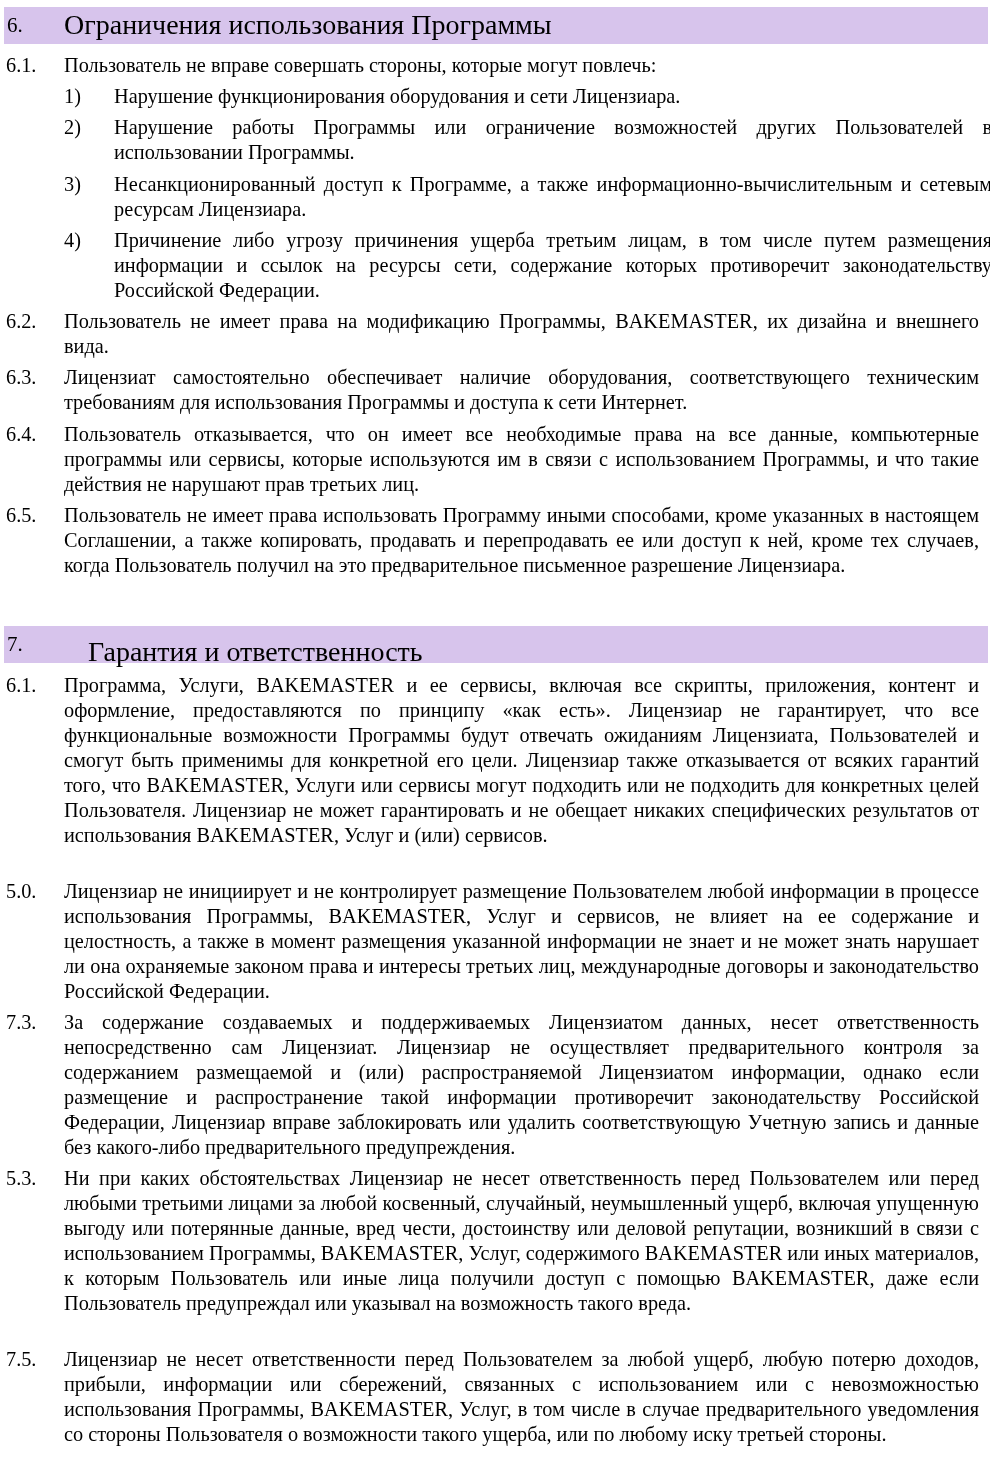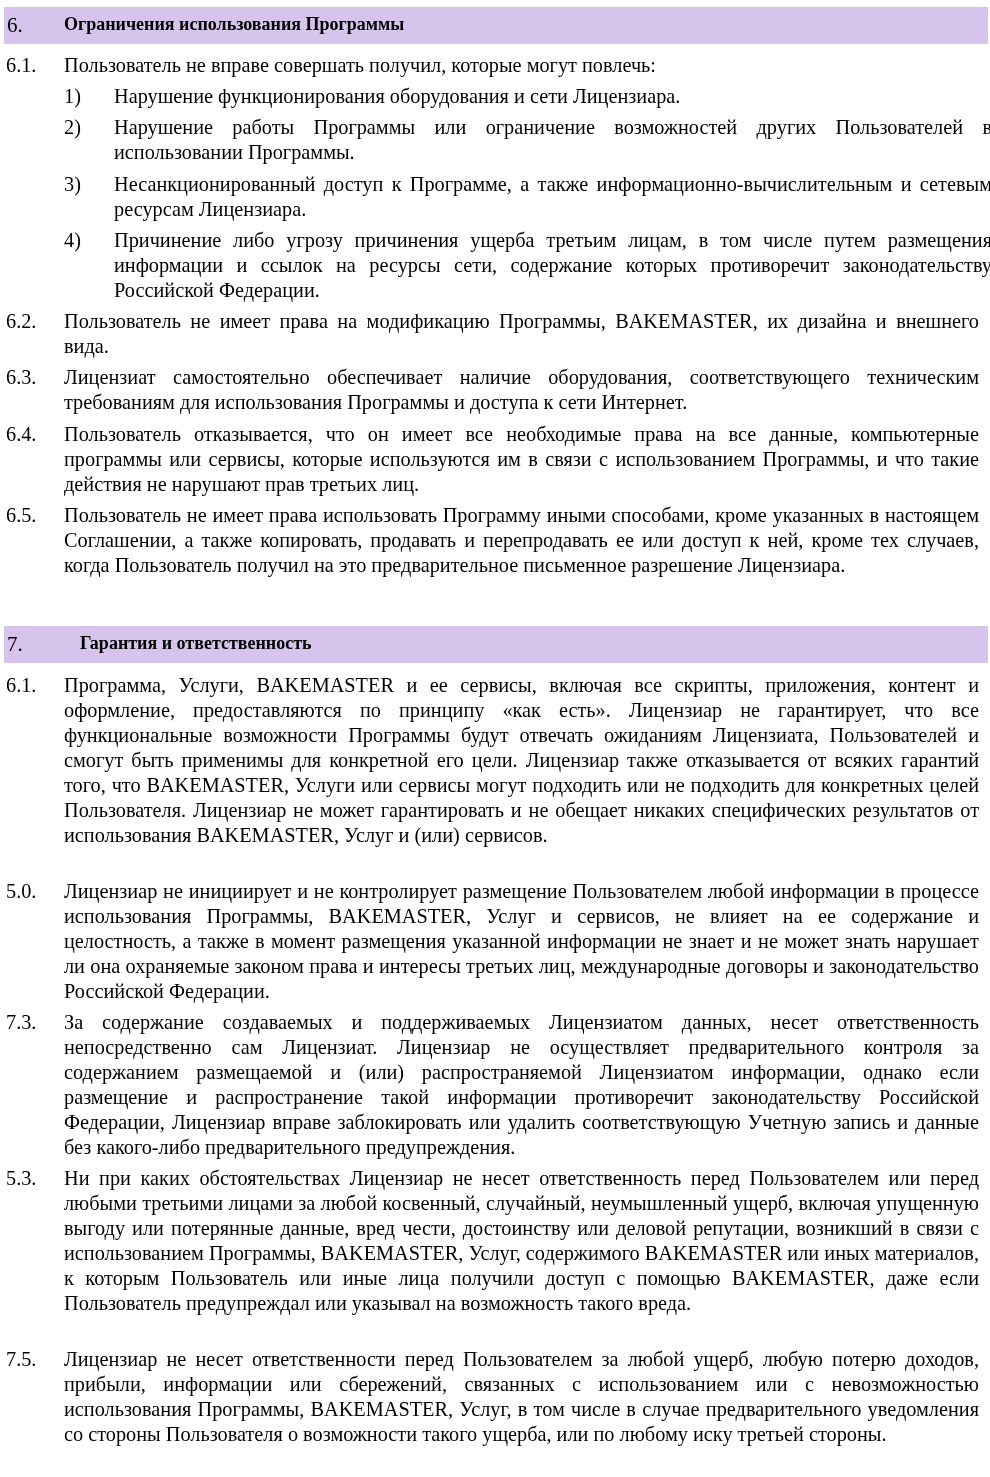--- a/index.html
+++ b/index.html
@@ -30,22 +30,22 @@
     .section-header .sec-num {
       position: absolute;
       left: 3px;
       top: 6px;
       font-size: 21px;
       font-weight: normal;
     }
     .section-header .sec-title {
       position: absolute;
       top: 5px;
-      font-size: 18px;
-      font-weight: bold;
+      font-size: 28px;
+      font-weight: normal;
     }
     .clause {
       position: absolute;
       left: 0;
       width: 990px;
     }
     .clause .num {
       position: absolute;
       left: 6px;
       top: 0;
@@ -81,21 +81,21 @@
 
 <div class="page">
 
   <div class="section-header" style="top: 7px; background: rgb(215, 196, 236);">
     <span class="sec-num">6.</span>
     <span class="sec-title" style="left:60px;">Ограничения использования Программы</span>
   </div>
 
   <div class="clause" style="top:53px;">
     <span class="num">6.1.</span>
-    <span class="text last-line">Пользователь не вправе совершать получил, которые могут повлечь:</span>
+    <span class="text last-line">Пользователь не вправе совершать стороны, которые могут повлечь:</span>
   </div>
 
   <div class="sub" style="top:84px;">
     <span class="num">1)</span>
     <span class="text last-line">Нарушение функционирования оборудования и сети Лицензиара.</span>
   </div>
 
   <div class="sub" style="top:115px;">
     <span class="num">2)</span>
     <span class="text last-line">Нарушение работы Программы или ограничение возможностей других Пользователей в использовании Программы.</span>
@@ -126,21 +126,21 @@
     <span class="text last-line">Пользователь отказывается, что он имеет все необходимые права на все данные, компьютерные программы или сервисы, которые используются им в связи с использованием Программы, и что такие действия не нарушают прав третьих лиц.</span>
   </div>
 
   <div class="clause" style="top:503px;">
     <span class="num">6.5.</span>
     <span class="text last-line">Пользователь не имеет права использовать Программу иными способами, кроме указанных в настоящем Соглашении, а также копировать, продавать и перепродавать ее или доступ к ней, кроме тех случаев, когда Пользователь получил на это предварительное письменное разрешение Лицензиара.</span>
   </div>
 
   <div class="section-header" style="top: 626px; background: rgb(215, 196, 236);">
     <span class="sec-num">7.</span>
-    <span class="sec-title" style="left:76px;">Гарантия и ответственность</span>
+    <span class="sec-title" style="left:84px;margin-top:8px;">Гарантия и ответственность</span>
   </div>
 
   <div class="clause" style="top:673px;">
     <span class="num">6.1.</span>
     <span class="text last-line">Программа, Услуги, BAKEMASTER и ее сервисы, включая все скрипты, приложения, контент и оформление, предоставляются по принципу «как есть». Лицензиар не гарантирует, что все функциональные возможности Программы будут отвечать ожиданиям Лицензиата, Пользователей и смогут быть применимы для конкретной его цели. Лицензиар также отказывается от всяких гарантий того, что BAKEMASTER, Услуги или сервисы могут подходить или не подходить для конкретных целей Пользователя. Лицензиар не может гарантировать и не обещает никаких специфических результатов от использования BAKEMASTER, Услуг и (или) сервисов.</span>
   </div>
 
   <div class="clause" style="top:879px;">
     <span class="num">5.0.</span>
     <span class="text last-line">Лицензиар не инициирует и не контролирует размещение Пользователем любой информации в процессе использования Программы, BAKEMASTER, Услуг и сервисов, не влияет на ее содержание и целостность, а также в момент размещения указанной информации не знает и не может знать нарушает ли она охраняемые законом права и интересы третьих лиц, международные договоры и законодательство Российской Федерации.</span>

